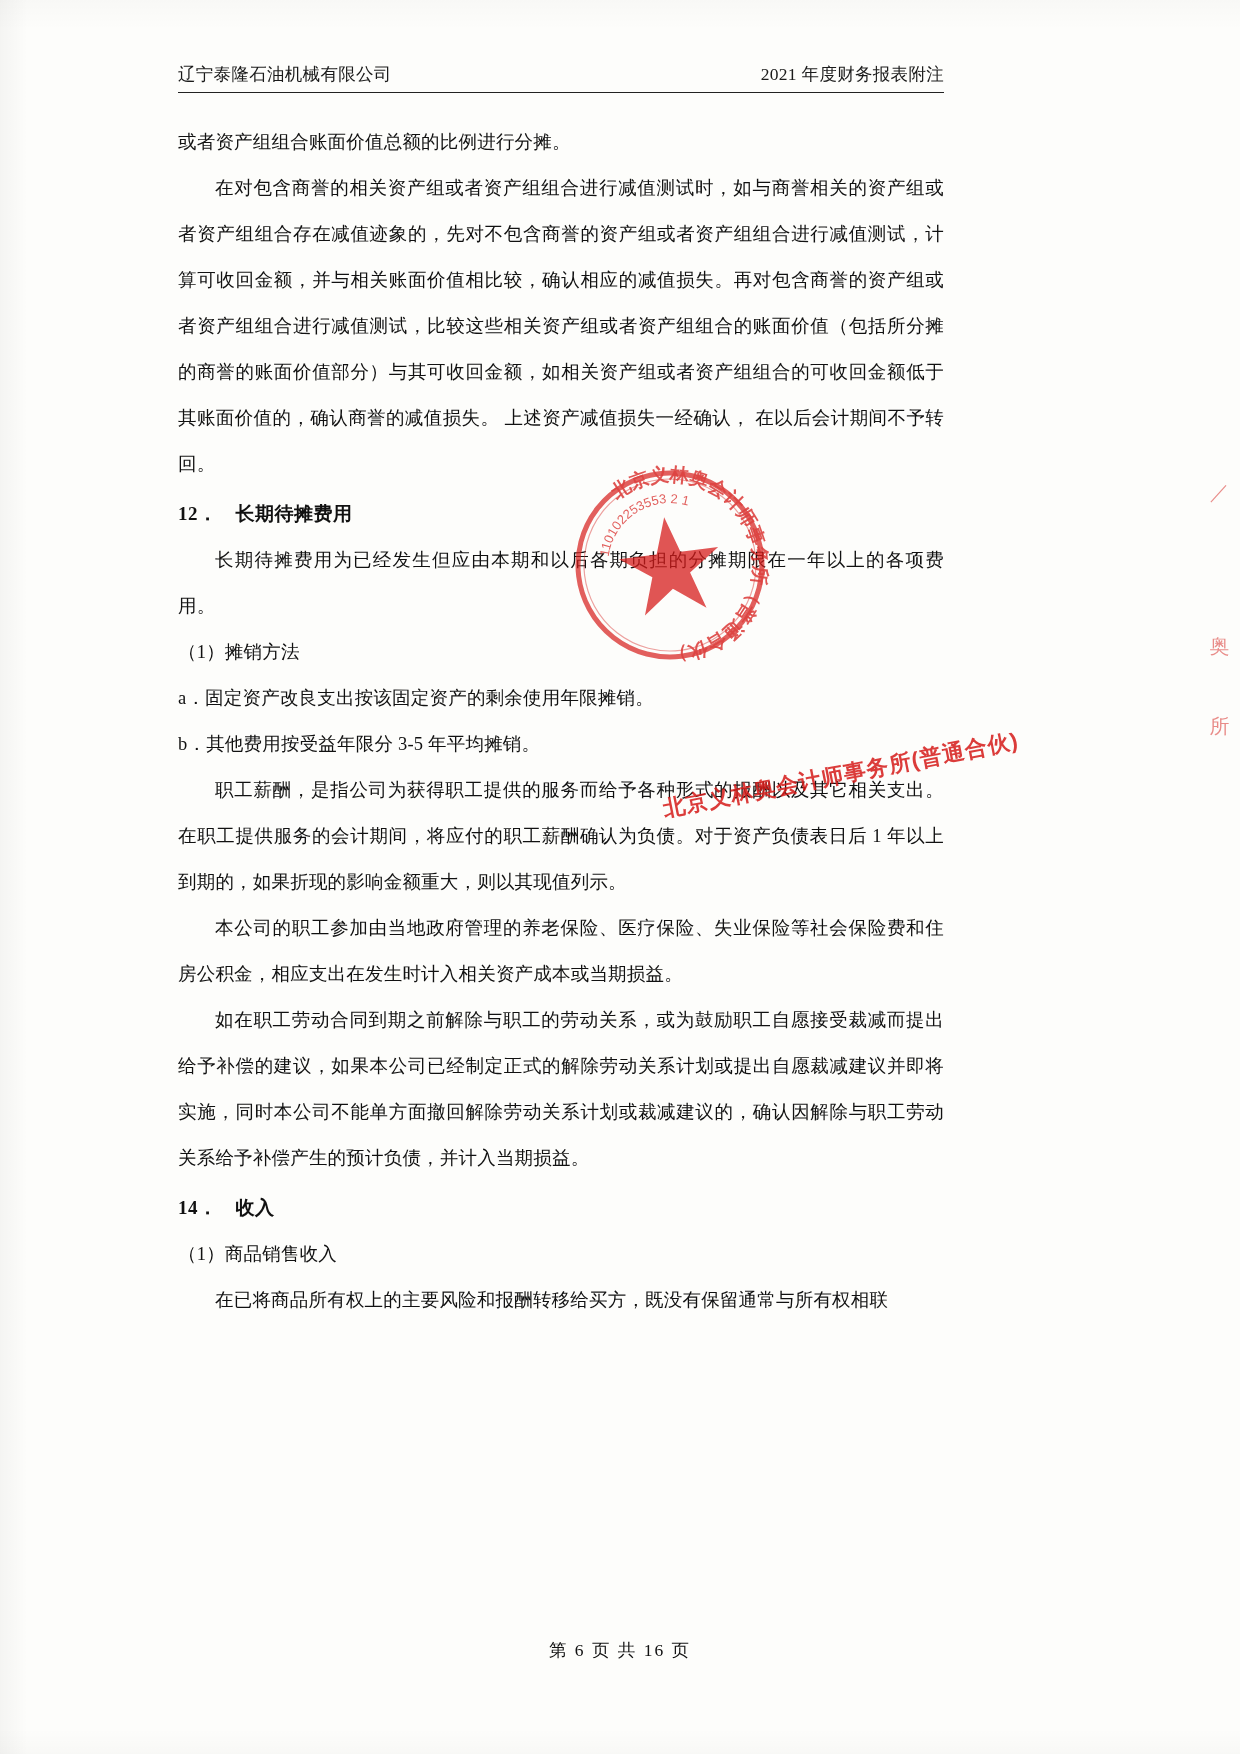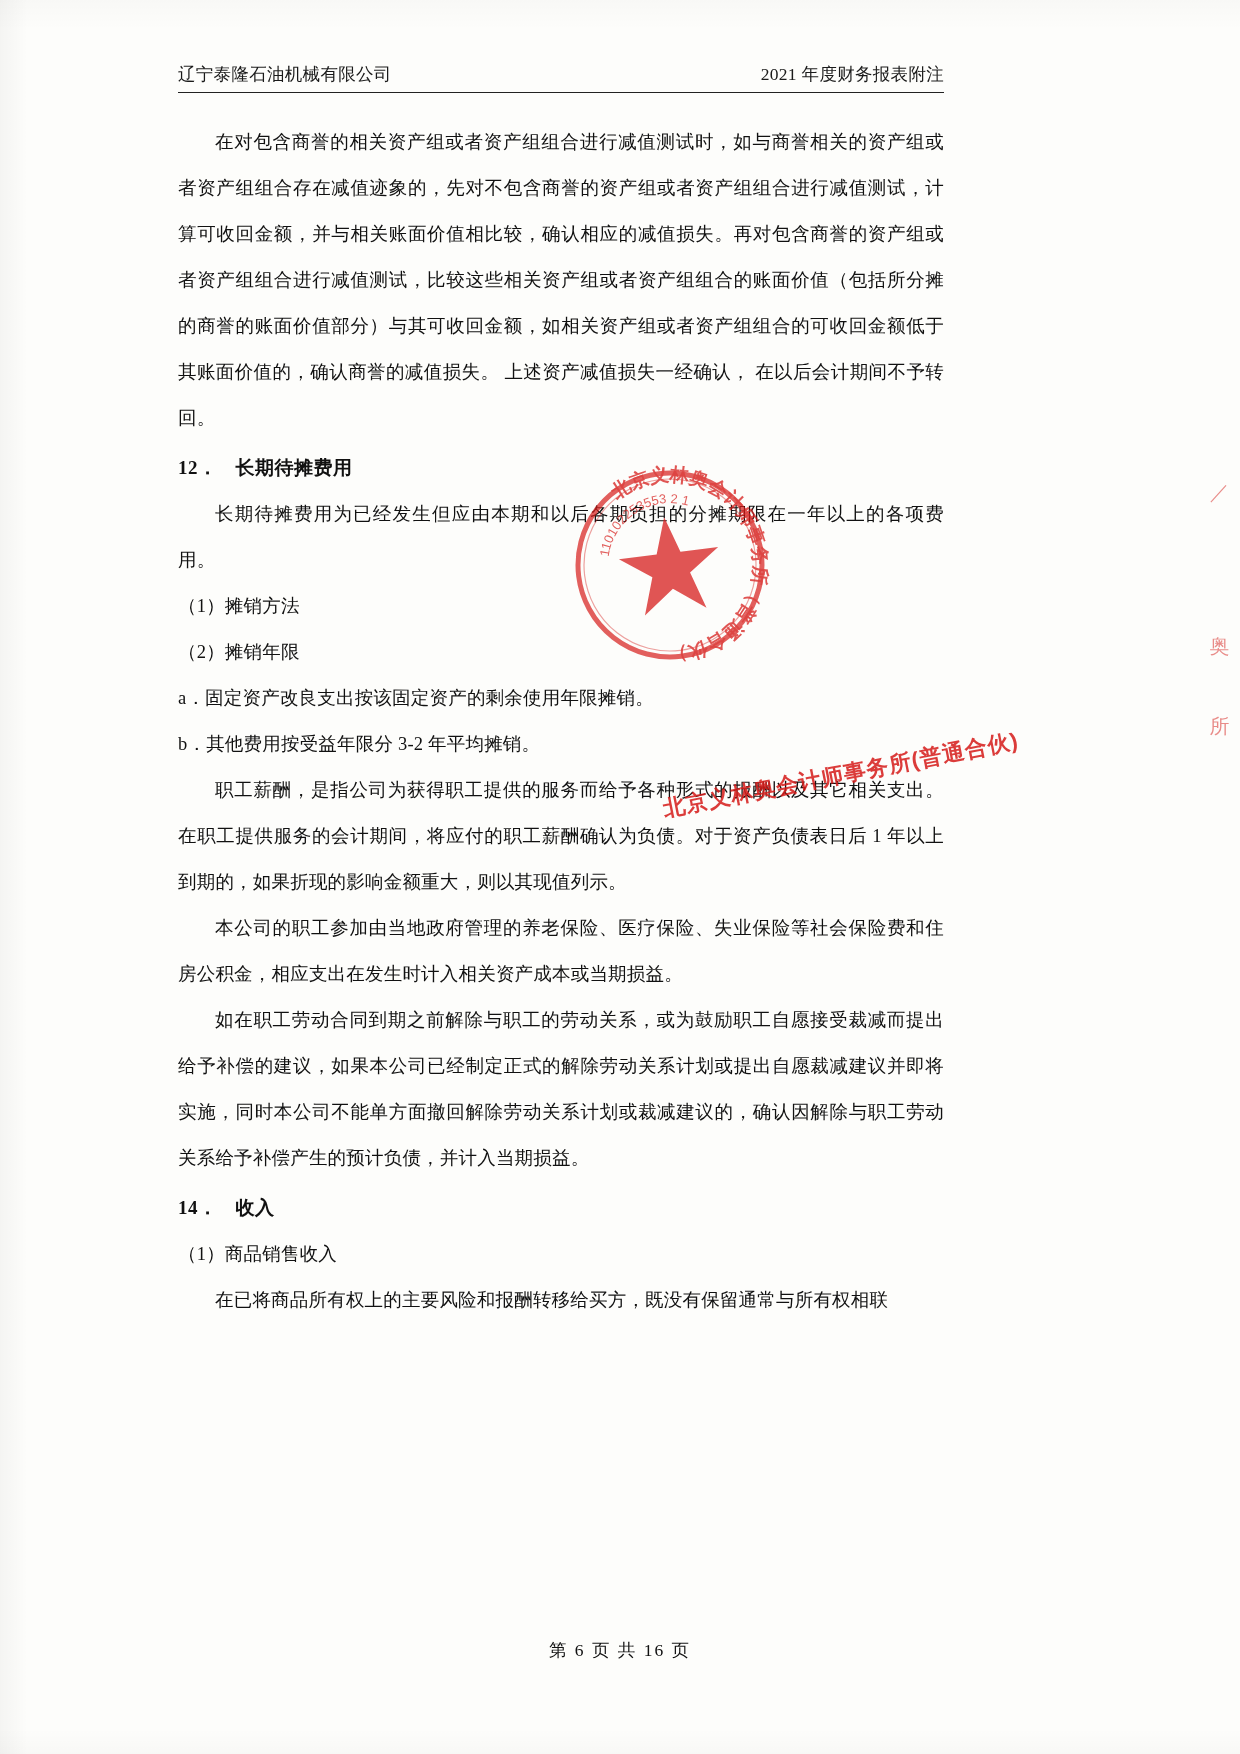--- a/index.html
+++ b/index.html
@@ -135,30 +135,30 @@
 
   <div class="content">
 
     <div class="header">
       <span class="left">辽宁泰隆石油机械有限公司</span>
       <span class="right">2021 年度财务报表附注</span>
     </div>
 
     <div class="body-text">
 
+      <p>或者资产组组合账面价值总额的比例进行分摊。</p>
       <p class="indent">在对包含商誉的相关资产组或者资产组组合进行减值测试时，如与商誉相关的资产组或者资产组组合存在减值迹象的，先对不包含商誉的资产组或者资产组组合进行减值测试，计算可收回金额，并与相关账面价值相比较，确认相应的减值损失。再对包含商誉的资产组或者资产组组合进行减值测试，比较这些相关资产组或者资产组组合的账面价值（包括所分摊的商誉的账面价值部分）与其可收回金额，如相关资产组或者资产组组合的可收回金额低于其账面价值的，确认商誉的减值损失。 上述资产减值损失一经确认， 在以后会计期间不予转回。</p>
 
       <p class="heading">
         <span class="num">12．</span><span>长期待摊费用</span>
       </p>
       <p class="indent">长期待摊费用为已经发生但应由本期和以后各期负担的分摊期限在一年以上的各项费用。</p>
       <p class="subitem">（1）摊销方法</p>
-      <p class="subitem">（2）摊销年限</p>
       <p>a．固定资产改良支出按该固定资产的剩余使用年限摊销。</p>
-      <p>b．其他费用按受益年限分 3-2 年平均摊销。</p>
+      <p>b．其他费用按受益年限分 3-5 年平均摊销。</p>
 
       <p class="indent">职工薪酬，是指公司为获得职工提供的服务而给予各种形式的报酬以及其它相关支出。在职工提供服务的会计期间，将应付的职工薪酬确认为负债。对于资产负债表日后 1 年以上到期的，如果折现的影响金额重大，则以其现值列示。</p>
       <p class="indent">本公司的职工参加由当地政府管理的养老保险、医疗保险、失业保险等社会保险费和住房公积金，相应支出在发生时计入相关资产成本或当期损益。</p>
       <p class="indent">如在职工劳动合同到期之前解除与职工的劳动关系，或为鼓励职工自愿接受裁减而提出给予补偿的建议，如果本公司已经制定正式的解除劳动关系计划或提出自愿裁减建议并即将实施，同时本公司不能单方面撤回解除劳动关系计划或裁减建议的，确认因解除与职工劳动关系给予补偿产生的预计负债，并计入当期损益。</p>
 
       <p class="heading">
         <span class="num">14．</span><span>收入</span>
       </p>
       <p class="subitem">（1）商品销售收入</p>
       <p class="indent">在已将商品所有权上的主要风险和报酬转移给买方，既没有保留通常与所有权相联</p>

